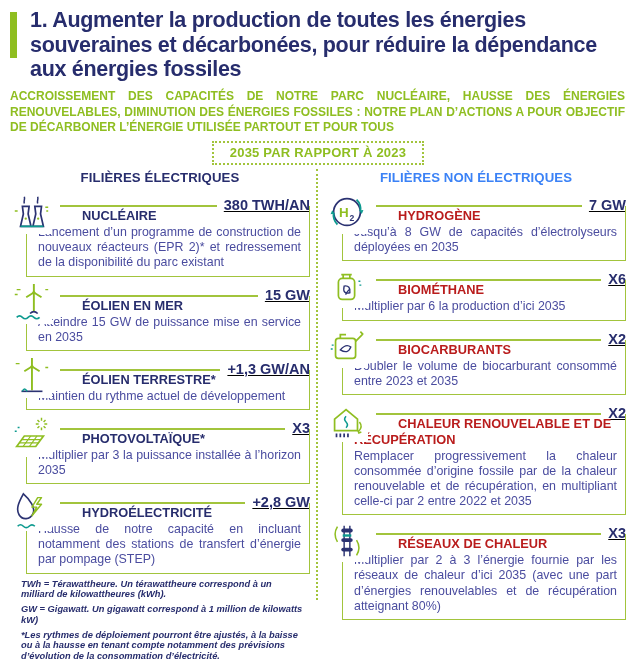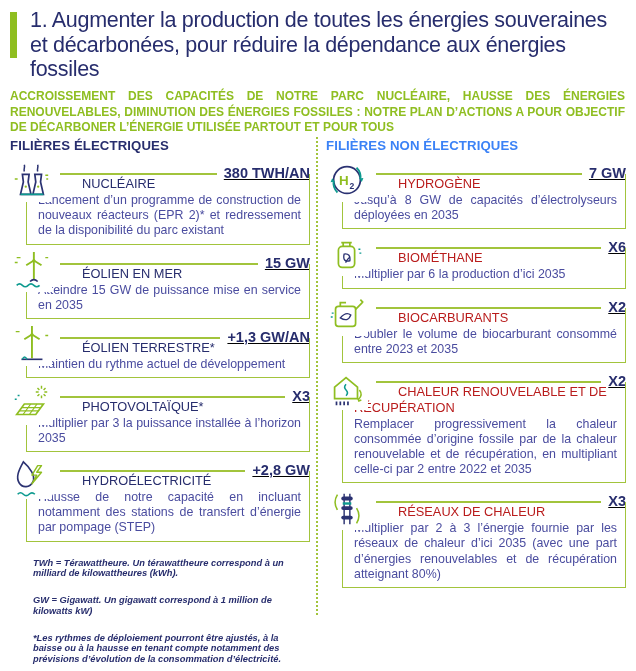--- a/index.html
+++ b/index.html
@@ -9,87 +9,90 @@
     background:#ffffff;
     font-family:"Liberation Sans", sans-serif;
     -webkit-font-smoothing:antialiased;
   }
   .page { padding:6px 10px 0 10px; }
 
   
   .title-block { position:relative; padding-left:20px; margin-top:2px; }
   .title-bar { position:absolute; left:0; top:4px; width:7px; height:46px; background:#8fbe21; }
   h1.page-title {
-    margin:0; font-size:21.5px; line-height:1.15; font-weight:400;
+    margin:0; font-size:21.5px; line-height:1.15; font-weight:700;
     color:#272d6d; letter-spacing:-0.3px;
   }
   .subtitle {
     margin:7px 1px 0 0; color:#8fbe21; font-weight:700;
     font-size:12px; line-height:1.28; text-align:justify;
   }
   .badge-row { text-align:center; margin:6px 0 4px 0; }
   .badge {
     display:inline-block; border:2px dotted #a2c43c; color:#8fbe21;
     font-weight:700; font-size:13px; padding:2px 16px 3px 16px; letter-spacing:.2px;
   }
 
   
   .columns { display:flex; align-items:stretch; margin-top:2px; }
   .col { flex:1 1 0; min-width:0; }
   .col-left  { padding-right:6px; }
   .col-right { padding-left:8px; }
   .divider { flex:0 0 0px; border-left:2px dotted #a2c43c; margin-bottom:66px; }
-  .col-header { text-align:left; font-weight:700; font-size:13.2px; margin:1px 0 7px 0; letter-spacing:.1px; }
+  .col-header { text-align:center; font-weight:700; font-size:13.2px; margin:1px 0 7px 0; letter-spacing:.1px; }
   .col-left  .col-header { color:#272d6d; }
   .col-right .col-header { color:#3b82f6; }
 
   
   .item { margin-bottom:5px; }
   .item-head { display:flex; align-items:flex-start;text-decoration:underline; }
   .icon-wrap { flex:0 0 42px; width:42px; height:42px; position:relative; z-index:2; background:#fff; }
   .icon-wrap svg { width:42px; height:42px; display:block; }
   .rule { flex:1 1 auto; height:0; border-top:2px solid #a2c43c; margin:13px 7px 0 8px; }
   .value {
     font-weight:700; font-size:14.5px; color:#272d6d; white-space:nowrap;
     padding-top:6px; line-height:1;
   }
   .box {
     position:relative; z-index:1; margin:-28px 0 0 16px;
     border:1.5px solid #a2c43c; border-top:none;
     padding:2px 8px 5px 11px;
   }
   .item-title {
-    font-weight:400; font-size:12.8px; line-height:1.25;
+    font-weight:700; font-size:12.8px; line-height:1.25;
     color:#272d6d; text-indent:44px;
   }
   .col-right .item-title { color:#b91c1c; }
   .item-text {
     margin:1px 0 0 0; color:#4a4c9f; font-size:12.4px; line-height:1.22;
     text-align:justify;
   }
 
   
   .footnotes {
     margin-top:5px; padding-left:7px; color:#272d6d;
     font-style:italic; font-weight:700; font-size:9.3px; line-height:1.16;
   }
-  .footnote { margin:16px; }
+  .footnote { margin:4px; }
 </style>
 </head>
 <body>
 
 <div class="page">
 
   <div class="title-block">
     <div class="title-bar"></div>
     <h1 class="page-title">1. Augmenter la production de toutes les énergies souveraines et décarbonées, pour réduire la dépendance aux énergies fossiles</h1>
   </div>
 
   <p class="subtitle">ACCROISSEMENT DES CAPACITÉS DE NOTRE PARC NUCLÉAIRE, HAUSSE DES ÉNERGIES RENOUVELABLES, DIMINUTION DES ÉNERGIES FOSSILES : NOTRE PLAN D’ACTIONS A POUR OBJECTIF DE DÉCARBONER L’ÉNERGIE UTILISÉE PARTOUT ET POUR TOUS</p>
 
+  <div class="badge-row">
+    <span class="badge">2035 PAR RAPPORT À 2023</span>
+  </div>
 
   <div class="columns">
 
     <div class="col col-left">
       <div class="col-header">FILIÈRES ÉLECTRIQUES</div>
 
       <div class="item">
         <div class="item-head">
           <span class="icon-wrap">
             <svg viewBox="0 0 44 44" fill="none">

